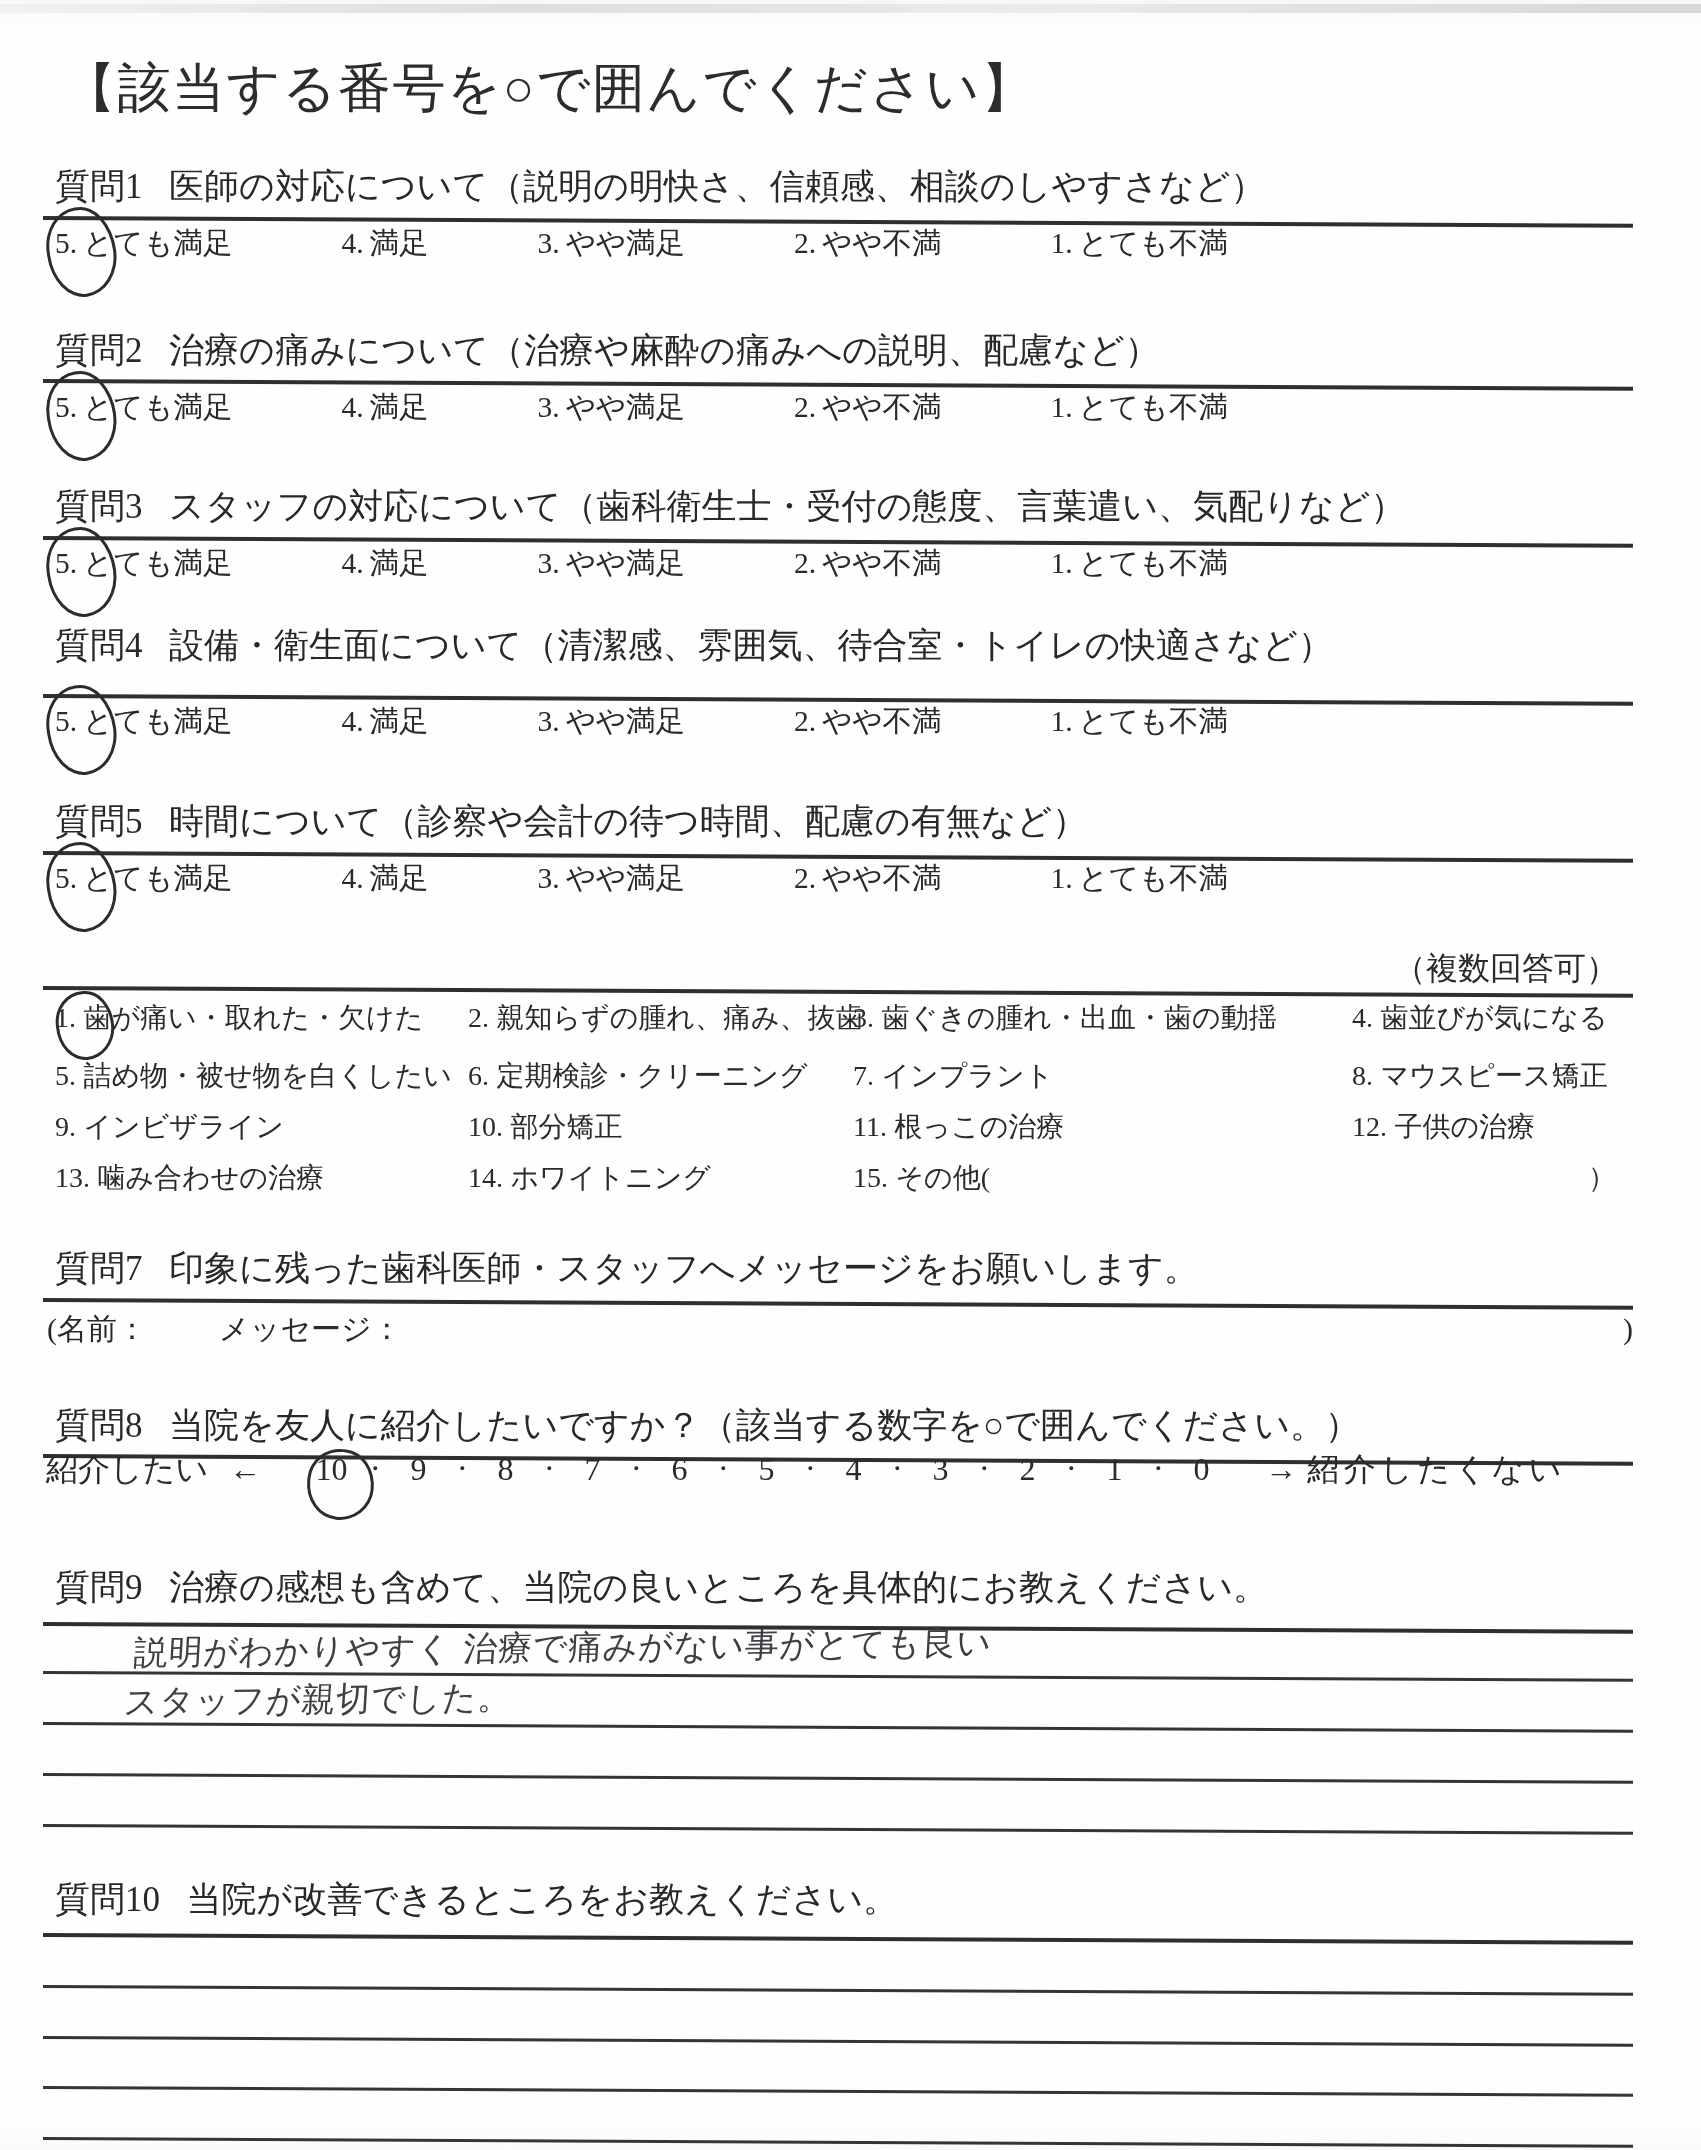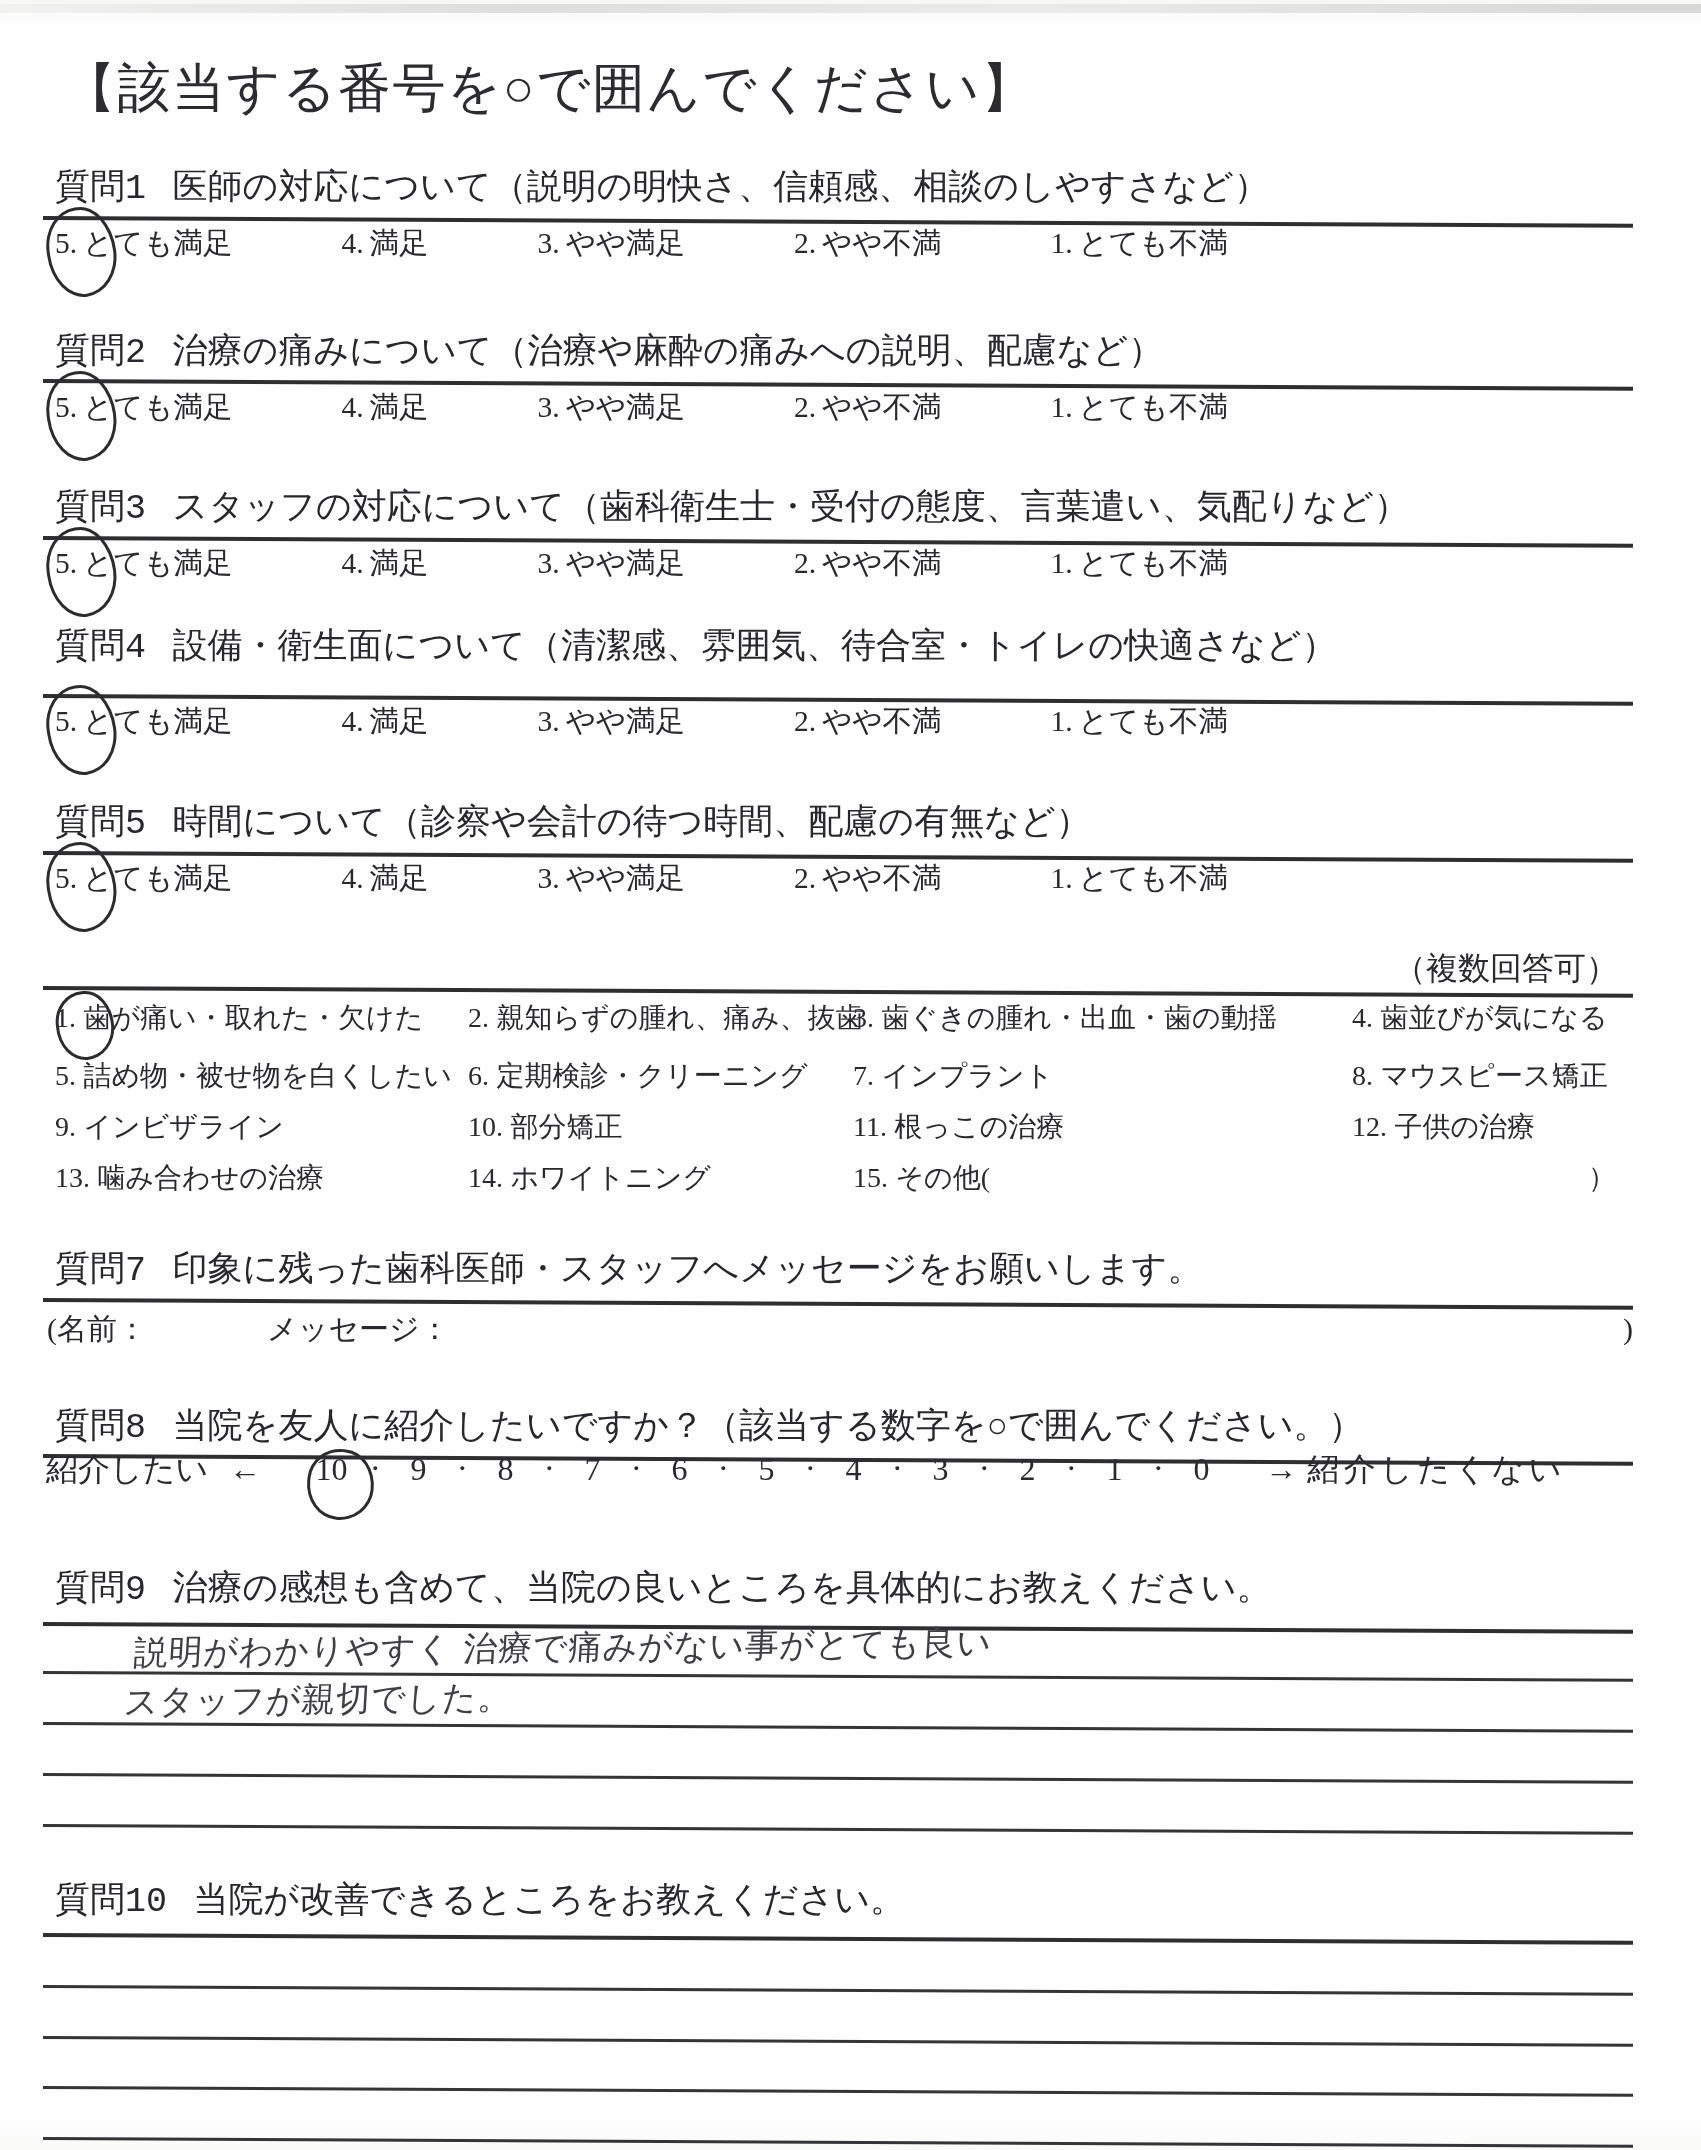--- a/index.html
+++ b/index.html
@@ -9,33 +9,33 @@
     background:linear-gradient(180deg,#f7f7f6 0%,#fefefe 1.2%,#fefefe 98.5%,#fafaf9 100%);
     font-family:"Liberation Serif","DejaVu Serif",serif;
     color:#2a2a2e;
     overflow:hidden;
     padding-left:36px;
   }
   .scan-streak{position:absolute;left:0;top:4.4px;width:100%;height:8.9px;
     background:linear-gradient(90deg,rgba(170,170,170,.10),rgba(150,150,150,.28) 30%,rgba(160,160,160,.16) 60%,rgba(140,140,140,.30) 95%);}
   .page-title{position:absolute;left:63px;top:59px;font-size:53px;line-height:59px;letter-spacing:1.5px;white-space:nowrap;color:#2c2c30;}
   .q-head{position:absolute;left:55px;font-size:35px;line-height:40px;white-space:nowrap;color:#28282c;}
-  .q-head .q-id{margin-right:26.6px;font-family:Liberation Mono, monospace;}
+  .q-head .q-id{margin-right:26.6px;}
   .rule{position:absolute;left:43px;width:1590px;height:3.7px;background:#2f2f32;transform:rotate(0.28deg);transform-origin:left center;}
   .wline{position:absolute;left:43px;width:1590px;height:3px;background:#353538;transform:rotate(0.28deg);transform-origin:left center;}
   .likert-row{position:absolute;left:55px;display:flex;gap:109px;font-size:29.5px;line-height:35px;white-space:nowrap;}
   .opt .num{margin-right:5.9px;}
   .circle{position:absolute;border:3.7px solid #2c2c2e;border-radius:50% 48% 52% 50% / 46% 54% 48% 52%;transform:rotate(-8deg);}
   .c-likert{left:47px;width:63px;height:84px;}
   .q6-note{position:absolute;right:95px;font-size:32px;line-height:38px;white-space:nowrap;}
   .q6-row{position:absolute;left:55px;width:1577px;display:grid;grid-template-columns:413px 385px 499px 1fr;font-size:28px;line-height:34px;white-space:nowrap;}
   .q6-row .num{margin-right:7.4px;}
   .q6-close{text-align:right;padding-right:16px;}
   .q7-row{position:absolute;left:47px;width:1586px;display:flex;font-size:30px;line-height:37px;white-space:nowrap;}
-  .q7-msg{margin-left:120px;}
+  .q7-msg{margin-left:72px;}
   .q7-close{margin-left:auto;}
   .q8-row{position:absolute;left:46px;display:flex;align-items:baseline;font-size:32px;line-height:38px;white-space:nowrap;}
   .q8-arrow{margin:0 0 0 20.7px;}
   .q8-nums{display:flex;align-items:flex-start;margin-left:50px;}
   .q8-nums .n{display:inline-block;width:41px;text-align:center;}
   .q8-nums .d{display:inline-block;width:46px;text-align:center;font-size:25px;}
   .q8-arrow-r{margin-left:43px;}
   .q8-right{margin-left:10.3px;letter-spacing:4.4px;}
   .hand{position:absolute;font-family:"DejaVu Sans",sans-serif;font-size:34px;line-height:40px;color:#3e3e44;letter-spacing:0.7px;transform:rotate(-0.7deg) skewX(-4deg);white-space:nowrap;}
 </style>

